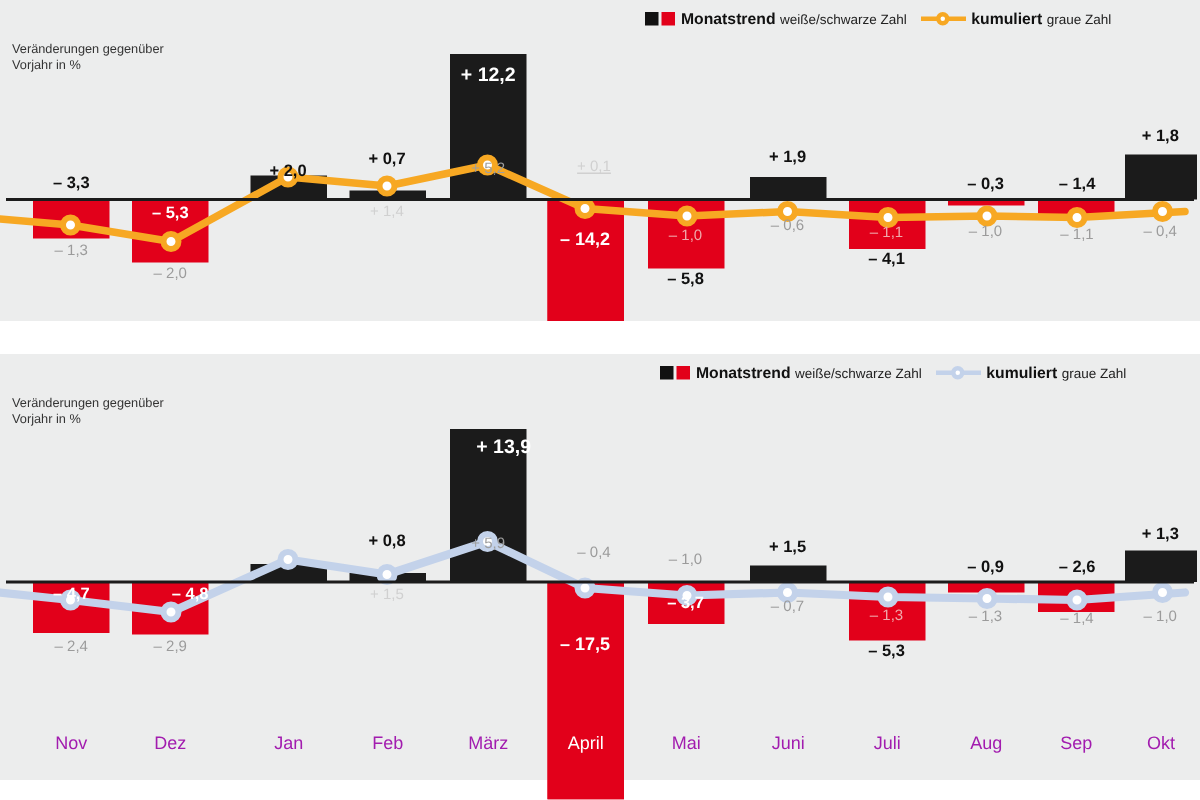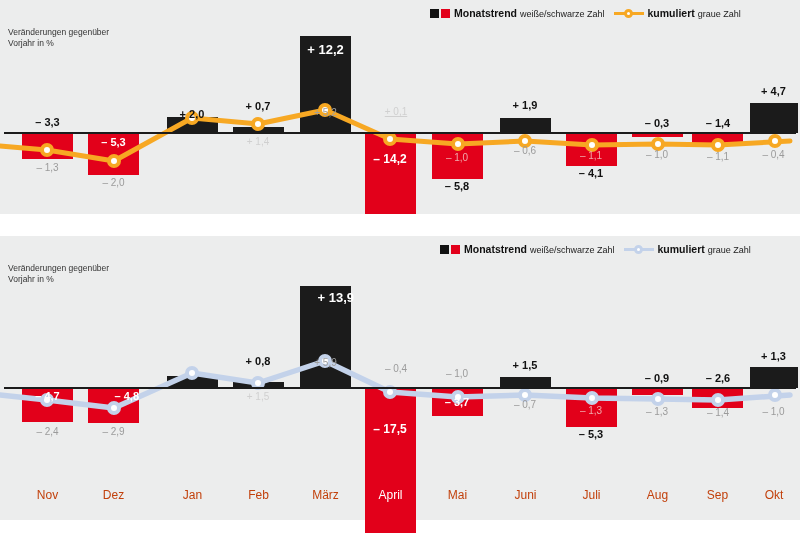--- a/index.html
+++ b/index.html
@@ -55,21 +55,21 @@
   .vlabel.dark { color:#111; }
   .vlabel.white { color:#fff; }
   .clabel { position:absolute; font-size:10px; white-space:nowrap; z-index:7; text-align:center; }
   .clabel.grey { color:#9b9b9b; }
   .clabel.lightgrey { color:#d0d0d0; }
 
   svg.lineover { position:absolute; left:0; top:0; z-index:5; overflow:visible; }
 
   
   .mlab {
-    position:absolute; top:12px; font-size:12px; color:#c2410c;
+    position:absolute; top:12px; font-size:12px; color:#a21caf;
     text-align:center; white-space:nowrap;
   }
   .mlab.hot { color:#ffffff; font-weight:normal; }
 </style>
 </head>
 <body>
 
 <div class="panel" id="panel1">
 
 
@@ -123,21 +123,21 @@
     <div class="vlabel white" style="left:88px;  top:136px; width:51px;">– 5,3</div>
     <div class="vlabel dark" style="left:162px; top:108px;  width:60px;">+ 2,0</div>
     <div class="vlabel dark" style="left:228px; top:100px; width:60px;">+ 0,7</div>
     <div class="vlabel white" style="left:297px; top:42px;  width:57px; font-size:13px;">+ 12,2</div>
     <div class="vlabel white" style="left:360px; top:152px; width:60px; font-size:12px;">– 14,2</div>
     <div class="vlabel dark" style="left:428px; top:180px; width:58px;">– 5,8</div>
     <div class="vlabel dark" style="left:496px; top:99px;  width:58px;">+ 1,9</div>
     <div class="vlabel dark" style="left:562px; top:167px; width:58px;">– 4,1</div>
     <div class="vlabel dark" style="left:628px; top:117px; width:58px;">– 0,3</div>
     <div class="vlabel dark" style="left:689px; top:117px; width:58px;">– 1,4</div>
-    <div class="vlabel dark" style="left:746px; top:85px;  width:55px;">+ 4,7</div>
+    <div class="vlabel dark" style="left:746px; top:85px;  width:55px;">+ 1,8</div>
 
     <div class="clabel grey" style="left:22px;  top:162px; width:51px;">– 1,3</div>
     <div class="clabel grey" style="left:88px;  top:177px; width:51px;">– 2,0</div>
     <div class="clabel lightgrey" style="left:228px; top:136px; width:60px;">+ 1,4</div>
     <div class="clabel" style="left:297px; top:107px; width:57px; color:#9f9f9f;">+ 5,2</div>
     <div class="clabel lightgrey" style="left:362px; top:106px; width:68px;text-decoration:underline;">+ 0,1</div>
     <div class="clabel" style="left:428px; top:152px; width:58px; color:#f0a8ab;">– 1,0</div>
     <div class="clabel grey" style="left:496px; top:145px; width:58px;">– 0,6</div>
     <div class="clabel" style="left:562px; top:150px; width:58px; color:#f0a8ab;">– 1,1</div>
     <div class="clabel grey" style="left:628px; top:149px; width:58px;">– 1,0</div>

